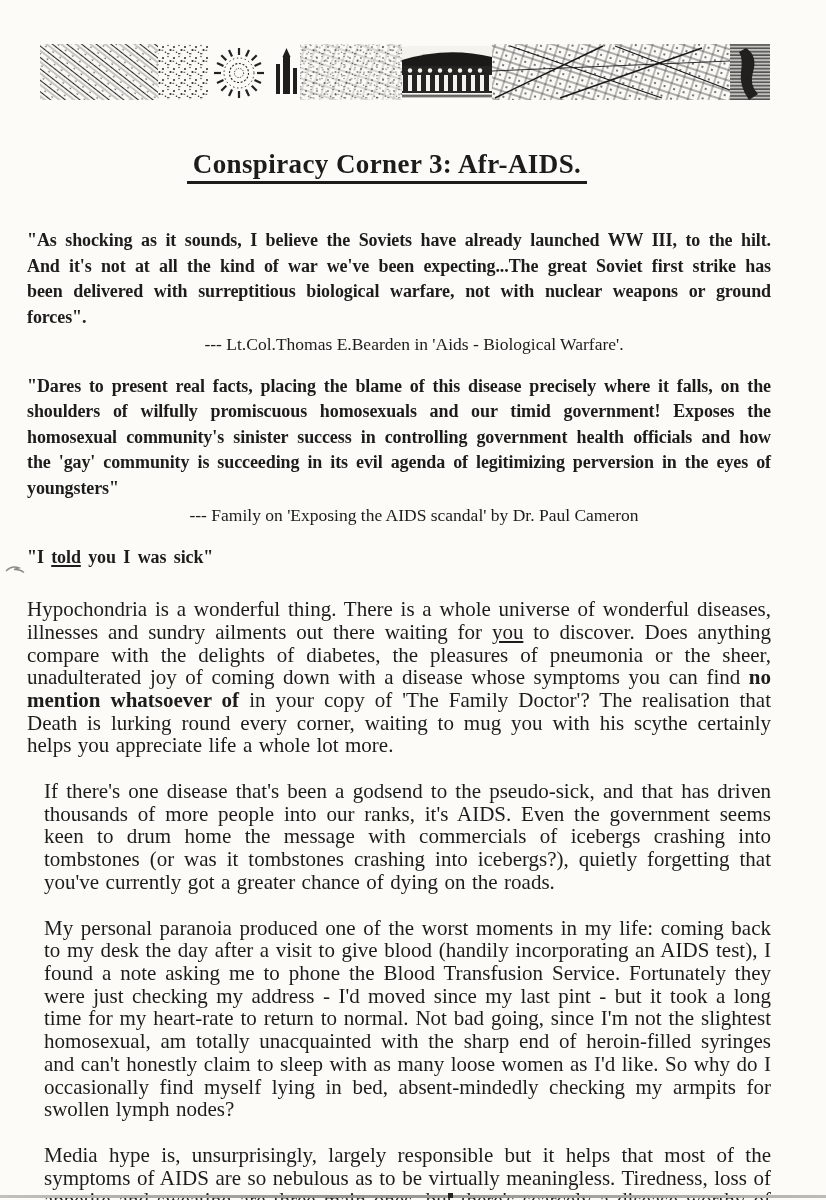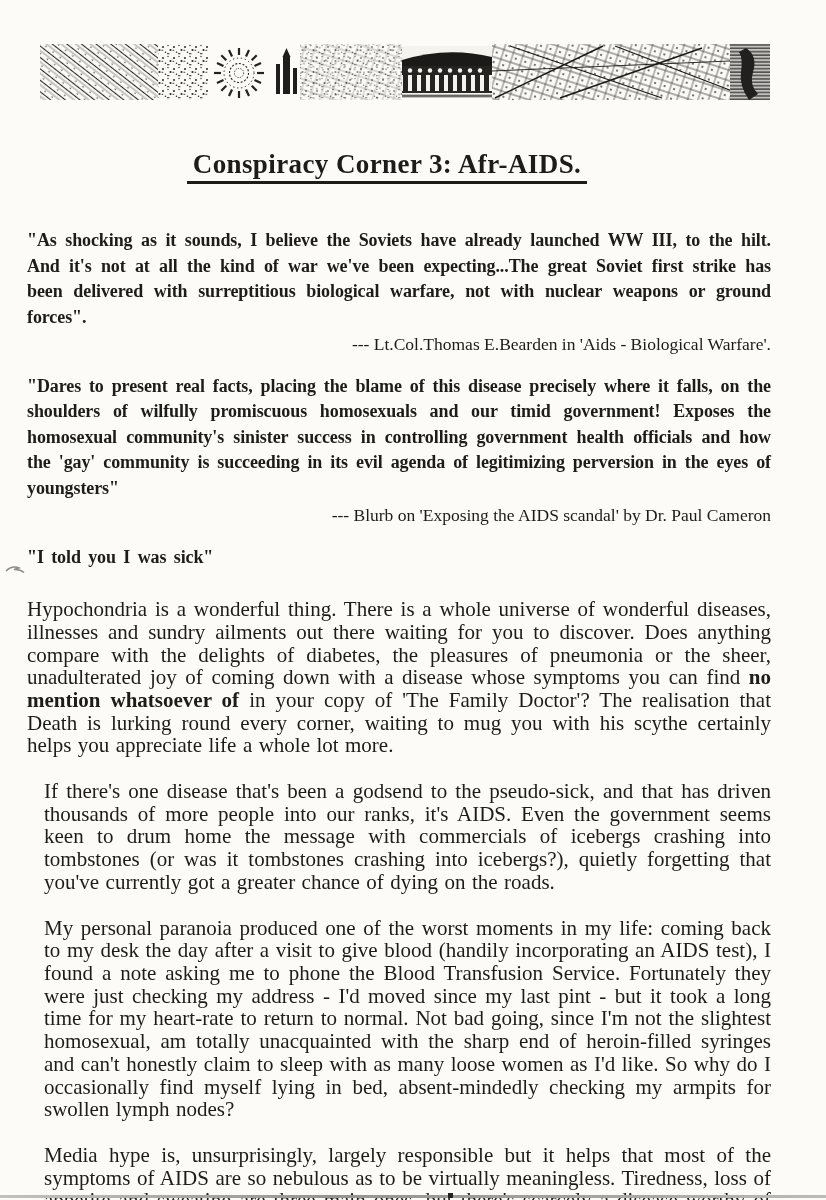--- a/index.html
+++ b/index.html
@@ -52,32 +52,32 @@
   .q2 { margin-top: 16px; }
   .q3 { margin-top: 12px; }
   .attribution {
     font-size: 17.5px;
     font-weight: normal;
     line-height: 24px;
     padding-left: 30px;
     margin-top: 2px;
     letter-spacing: 0;
     word-spacing: normal;
-    text-align: right;
+    text-align: center;
   }
   .para {
     font-size: 21px;
     line-height: 22.7px;
     text-align: justify;
     word-spacing: 1.2px;
     margin: 0;
   }
   .p1 { margin-top: 28px; }
   .p2, .p3, .p4 { margin-top: 23px; margin-left: 17px; }
-  .u { text-decoration-thickness: 1.5px; text-underline-offset: 2px; }
+  .u { text-decoration: underline; text-decoration-thickness: 1.5px; text-underline-offset: 2px; }
   .b { font-weight: bold; }
   .pen-mark {
     position: absolute;
     left: 4px; top: 562px;
     width: 28px; height: 16px;
   }
   .scan-bottom-edge {
     position: absolute;
     left: 0; top: 1195px;
     width: 826px; height: 3px;
@@ -211,21 +211,21 @@
       <h1 class="article-title">Conspiracy Corner 3: Afr-AIDS.</h1>
     </div>
 
     <div>
       <p class="quote q1"><span>"As shocking as it sounds, I believe the Soviets have already launched WW III, to the hilt. And it's not at all the kind of war we've been expecting...The great Soviet first strike has been delivered with surreptitious biological warfare, not with nuclear weapons or ground forces".</span></p>
       <p class="attribution">--- Lt.Col.Thomas E.Bearden in 'Aids - Biological Warfare'.</p>
     </div>
 
     <div>
       <p class="quote q2"><span>"Dares to present real facts, placing the blame of this disease precisely where it falls, on the shoulders of wilfully promiscuous homosexuals and our timid government! Exposes the homosexual community's sinister success in controlling government health officials and how the 'gay' community is succeeding in its evil agenda of legitimizing perversion in the eyes of youngsters"</span></p>
-      <p class="attribution">--- Blurb on 'Exposing the AIDS scandal' by Dr. Paul Cameron</p>
+      <p class="attribution">--- Family on 'Exposing the AIDS scandal' by Dr. Paul Cameron</p>
     </div>
 
     <div>
       <p class="quote q3"><span>"I </span><span class="u">told</span><span> you I was sick"</span></p>
     </div>
 
     <p class="para p1"><span>Hypochondria is a wonderful thing. There is a whole universe of wonderful diseases, illnesses and sundry ailments out there waiting for </span><span class="u">you</span><span> to discover. Does anything compare with the delights of diabetes, the pleasures of pneumonia or the sheer, unadulterated joy of coming down with a disease whose symptoms you can find </span><span class="b">no mention whatsoever of</span><span> in your copy of 'The Family Doctor'? The realisation that Death is lurking round every corner, waiting to mug you with his scythe certainly helps you appreciate life a whole lot more.</span></p>
     <p class="para p2"><span>If there's one disease that's been a godsend to the pseudo-sick, and that has driven thousands of more people into our ranks, it's AIDS. Even the government seems keen to drum home the message with commercials of icebergs crashing into tombstones (or was it tombstones crashing into icebergs?), quietly forgetting that you've currently got a greater chance of dying on the roads.</span></p>
     <p class="para p3"><span>My personal paranoia produced one of the worst moments in my life: coming back to my desk the day after a visit to give blood (handily incorporating an AIDS test), I found a note asking me to phone the Blood Transfusion Service. Fortunately they were just checking my address - I'd moved since my last pint - but it took a long time for my heart-rate to return to normal. Not bad going, since I'm not the slightest homosexual, am totally unacquainted with the sharp end of heroin-filled syringes and can't honestly claim to sleep with as many loose women as I'd like. So why do I occasionally find myself lying in bed, absent-mindedly checking my armpits for swollen lymph nodes?</span></p>
     <p class="para p4"><span>Media hype is, unsurprisingly, largely responsible but it helps that most of the symptoms of AIDS are so nebulous as to be virtually meaningless. Tiredness, loss of appetite and sweating are three main ones, but there's scarcely a disease worthy of the name that </span><span class="u">won't</span><span> leave you feeling tired, and if the imminent</span></p>

